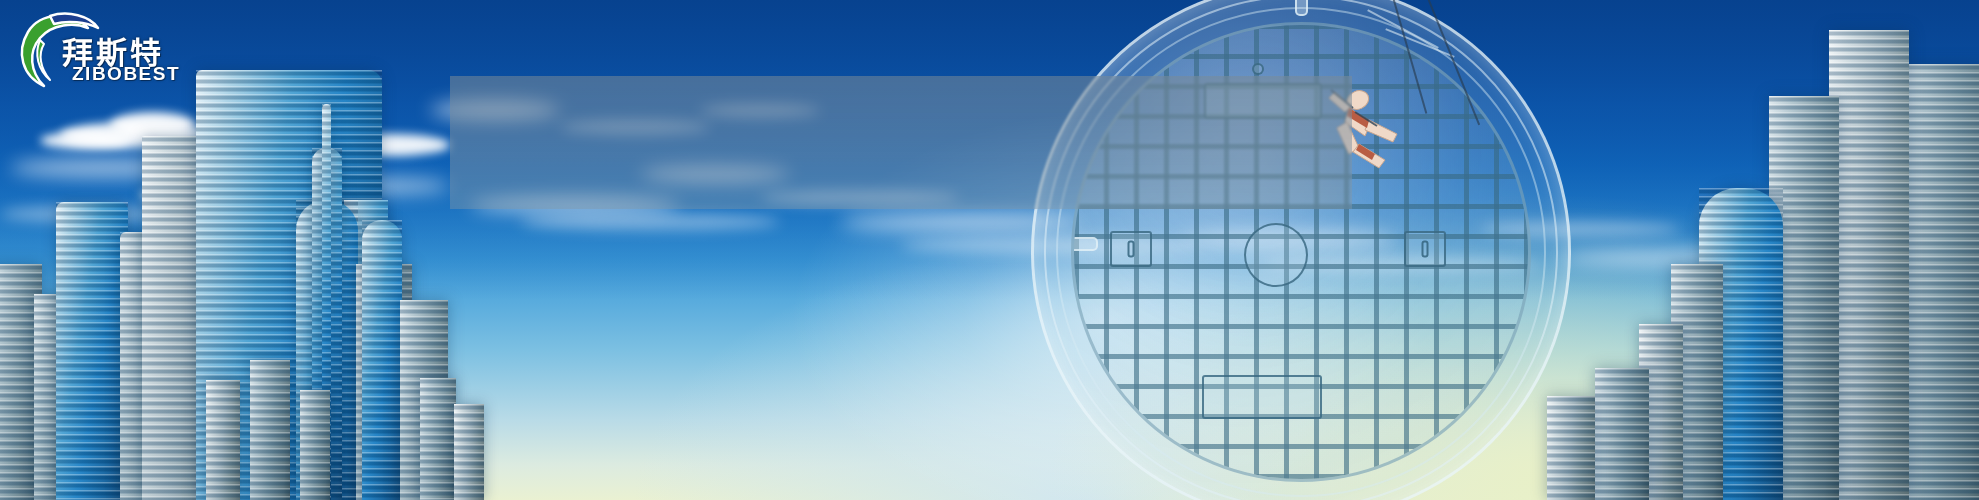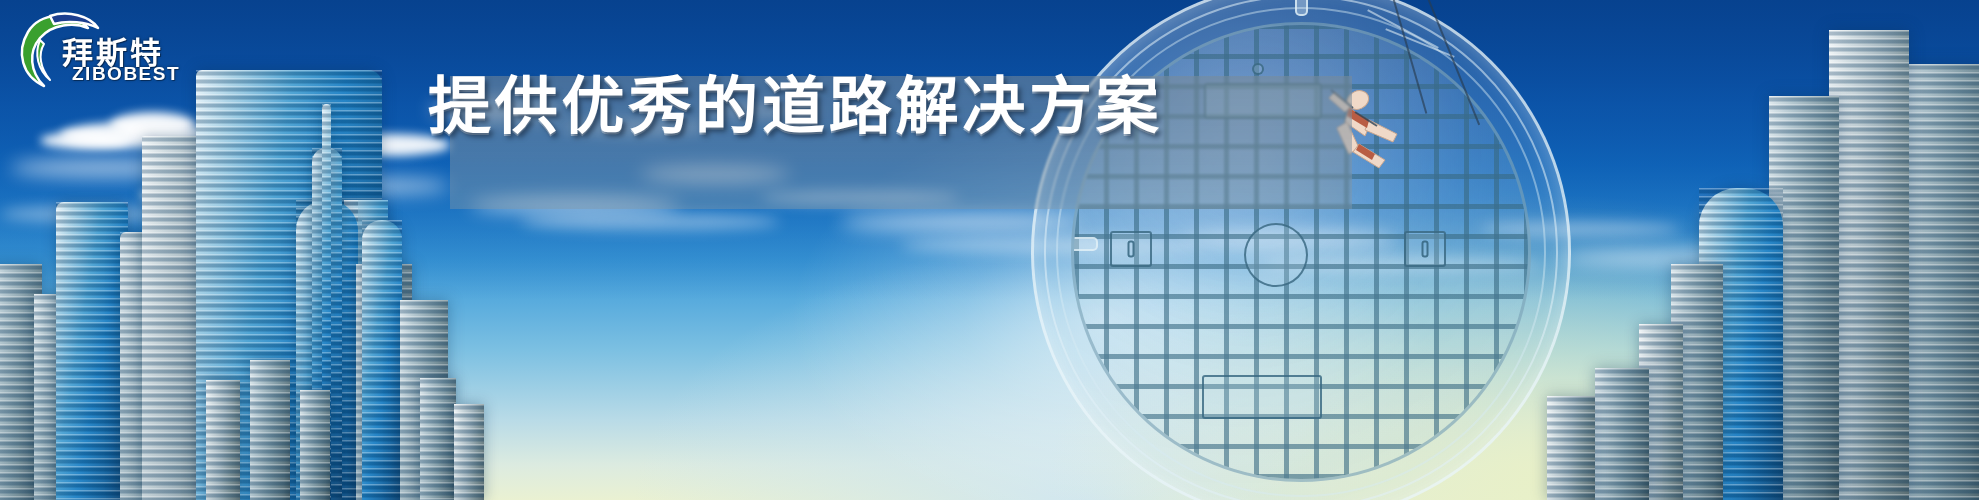--- a/index.html
+++ b/index.html
@@ -312,21 +312,20 @@
         <path d="M30 30 L52 44"></path>
       </g>
     </svg>
   </div>
   <div class="rope" style="left:1408px;top:-10px;width:2px;height:126px;transform:rotate(-16deg);"></div>
   <div class="rope" style="left:1452px;top:-10px;width:2px;height:140px;transform:rotate(-22deg);"></div>
 
   <div class="panel"></div>
 
   <div class="headline">
-    <div class="line2">提供优秀的道路解决方案</div>
   </div>
 
   <div class="logo">
     <div class="logo-swoosh">
       <svg viewBox="0 0 100 88" width="100" height="88" aria-hidden="true">
         <path d="M78 22 C62 4, 30 6, 18 26 C6 46, 12 70, 34 80 C20 66, 18 46, 30 32 C42 18, 64 16, 78 22 Z" fill="#3aa02e" stroke="#ffffff" stroke-width="2.5" stroke-linejoin="round"></path>
         <path d="M40 10 C58 4, 80 10, 88 22 C76 16, 58 14, 44 18 Z" fill="#1c3f8f" stroke="#ffffff" stroke-width="2.5" stroke-linejoin="round"></path>
         <path d="M30 34 C24 48, 28 64, 40 74 C30 62, 28 48, 34 38 Z" fill="#3aa02e" stroke="#ffffff" stroke-width="2" stroke-linejoin="round"></path>
       </svg>
     </div>

